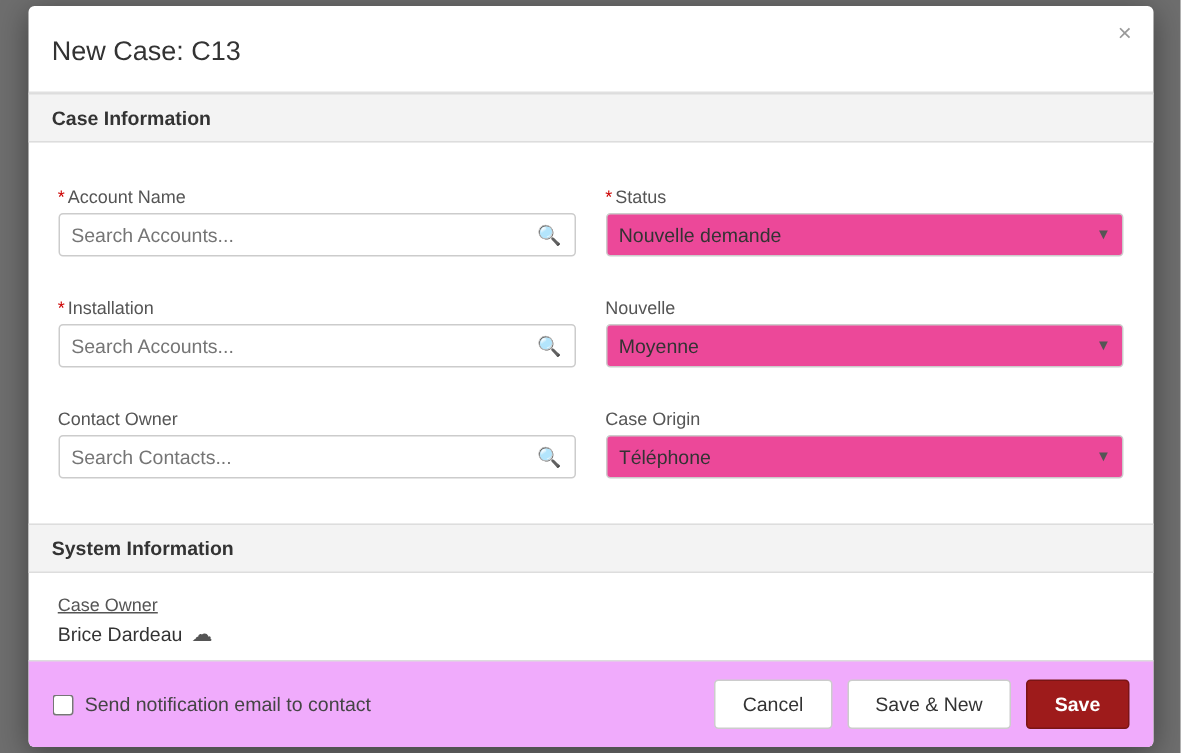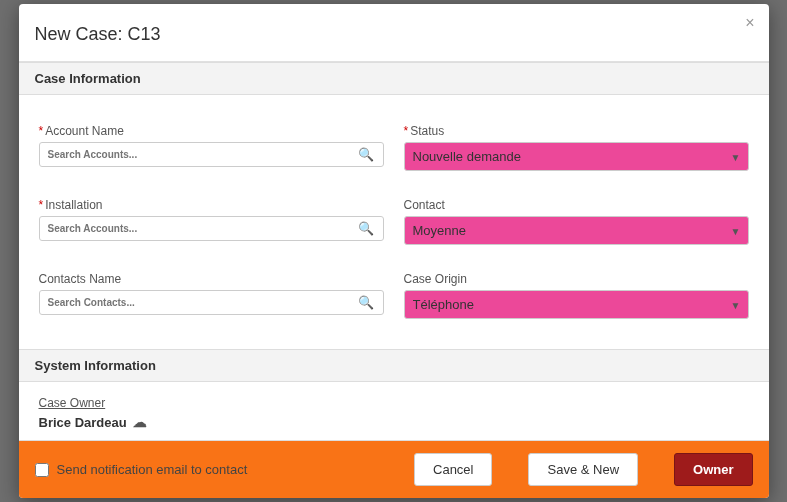--- a/index.html
+++ b/index.html
@@ -85,24 +85,23 @@
       align-items: center;
       border: 1px solid #ccc;
       border-radius: 3px;
       background: #fff;
     }
     .input-wrap input {
       flex: 1;
       border: none;
       outline: none;
       padding: 6px 8px;
-      font-size: 10px;
+      font-size: 13px;
       color: #777;
       background: transparent;
-      font-weight: bold;
     }
     .input-wrap .search-icon {
       padding: 0 8px;
       color: #aaa;
       font-size: 13px;
     }
     .select-wrap {
       position: relative;
     }
     .select-wrap select {
@@ -133,35 +132,35 @@
     }
     .system-field-label {
       font-size: 12px;
       color: #555;
       margin-bottom: 4px;
       text-decoration: underline;
     }
     .system-field-value {
       font-size: 13px;
       color: #333;
-      font-weight: 700;
+      font-weight: 400;
       display: flex;
       align-items: center;
       gap: 6px;
     }
     .cloud-icon {
       font-size: 14px;
       color: #555;
     }
     .modal-footer {
       display: flex;
       align-items: center;
       padding: 12px 16px;
       border-top: 1px solid #ddd;
-      background: #f97316;
+      background: #f0abfc;
     }
     .footer-left {
       display: flex;
       align-items: center;
       gap: 8px;
       flex: 1;
     }
     .footer-left input[type="checkbox"] {
       width: 14px;
       height: 14px;
@@ -175,21 +174,20 @@
     .footer-right {
       display: flex;
       gap: 10px;
     }
     .btn {
       padding: 8px 18px;
       border-radius: 3px;
       font-size: 13px;
       cursor: pointer;
       border: 1px solid #ccc;
-      margin-left: 26px;
     }
     .btn-cancel {
       background: #fff;
       color: #333;
       border: 1px solid #ccc;
     }
     .btn-save-new {
       background: #fff;
       color: #333;
       border: 1px solid #ccc;
@@ -243,34 +241,34 @@
         <div class="form-group">
           <div class="form-label">
             <span class="required">*</span><span>Installation</span>
           </div>
           <div class="input-wrap">
             <input type="text" placeholder="Search Accounts..." style="">
             <span class="search-icon">🔍</span>
           </div>
         </div>
         <div class="form-group">
-          <div class="form-label">Contact</div>
+          <div class="form-label">Nouvelle</div>
           <div class="select-wrap">
             <select>
               <option>Haute</option>
               <option selected="">Moyenne</option>
               <option>Basse</option>
             </select>
           </div>
         </div>
       </div>
 
       <div class="form-row">
         <div class="form-group">
-          <div class="form-label">Contacts Name</div>
+          <div class="form-label">Contact Owner</div>
           <div class="input-wrap">
             <input type="text" placeholder="Search Contacts..." style="">
             <span class="search-icon">🔍</span>
           </div>
         </div>
         <div class="form-group">
           <div class="form-label">Case Origin</div>
           <div class="select-wrap">
             <select>
               <option selected="">Téléphone</option>
@@ -293,18 +291,18 @@
     </div>
 
     <div class="modal-footer">
       <div class="footer-left">
         <input type="checkbox" id="notify-checkbox" style="">
         <label for="notify-checkbox">Send notification email to contact</label>
       </div>
       <div class="footer-right">
         <button class="btn btn-cancel">Cancel</button>
         <button class="btn btn-save-new">Save &amp; New</button>
-        <button class="btn btn-save">Owner</button>
+        <button class="btn btn-save">Save</button>
       </div>
     </div>
 
   </div>
 </div>
 
 </body></html>

